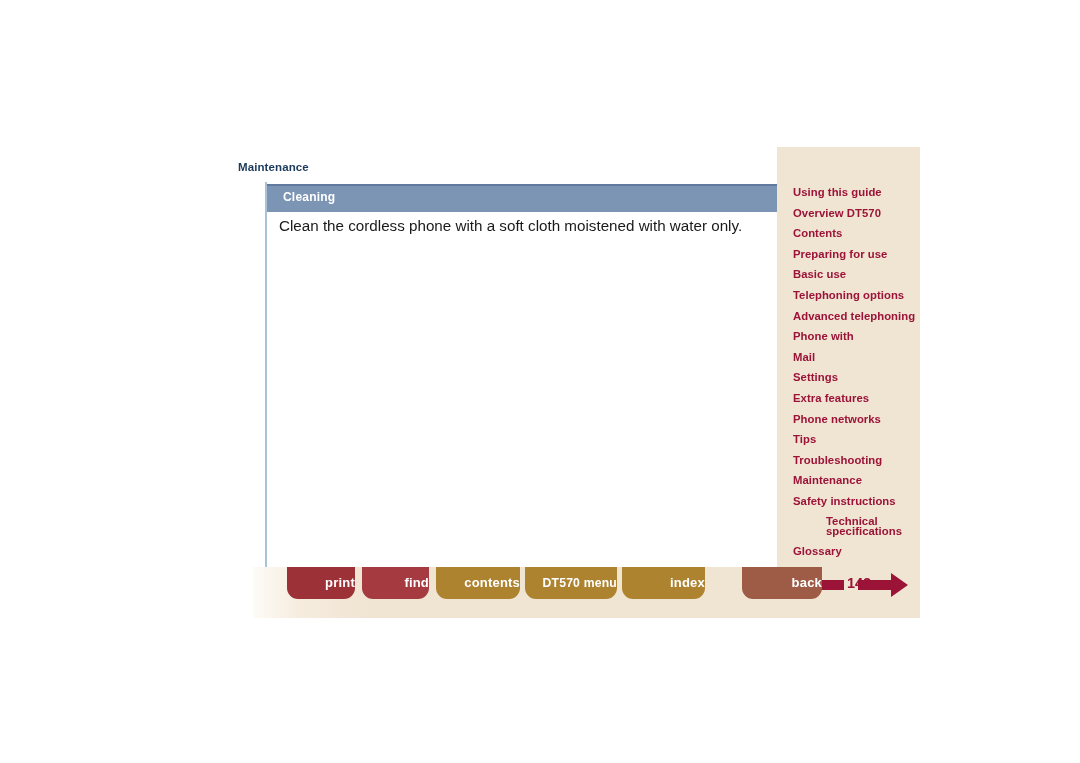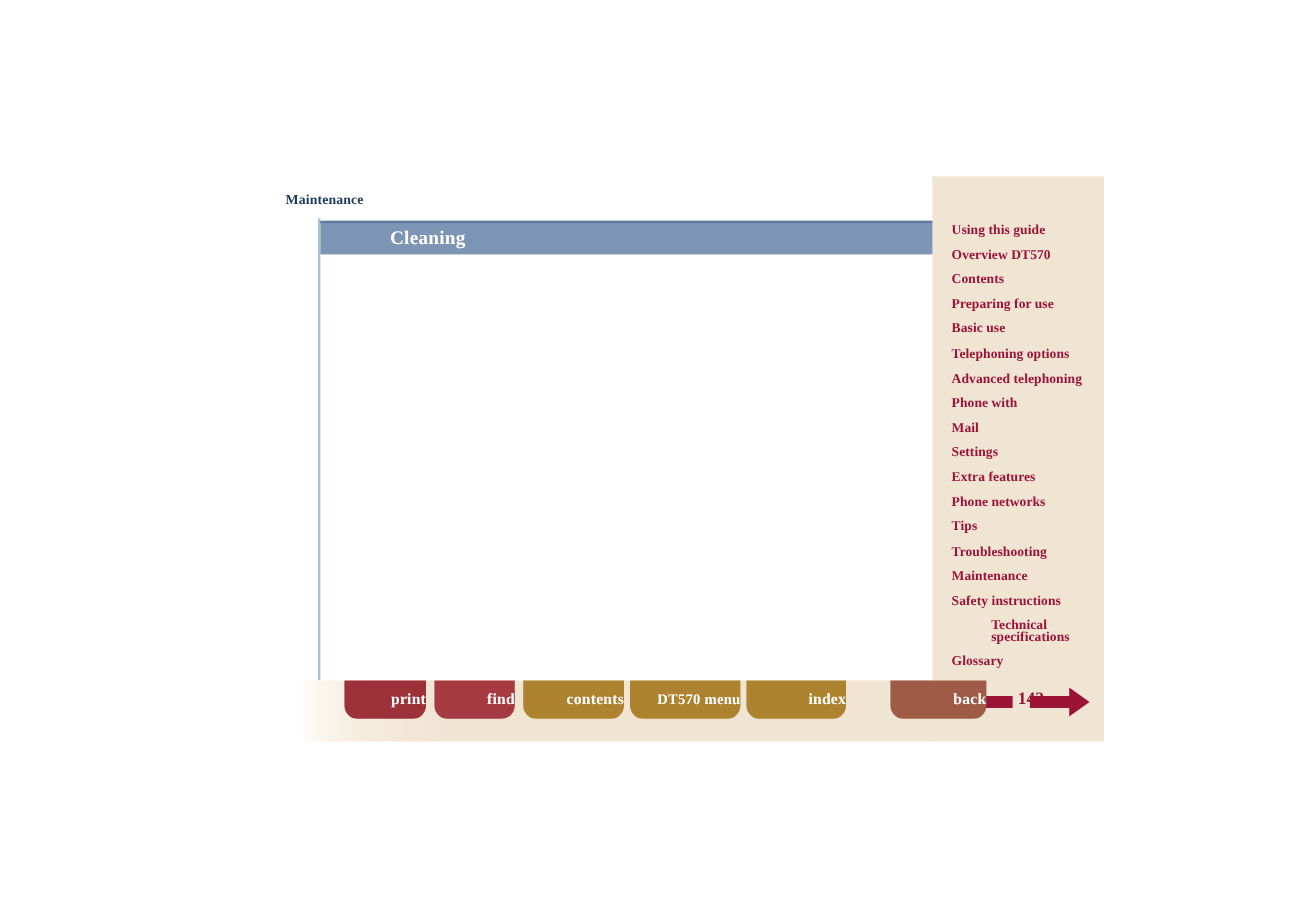--- a/index.html
+++ b/index.html
@@ -15,21 +15,20 @@
     font-family: "Liberation Sans", sans-serif;
     -webkit-font-smoothing: antialiased;
   }
 
   
   #page-root {
     position: absolute;
     left: 0; top: 0;
     width: 1080px;
     height: 762px;
-    font-family: Liberation Serif, serif;
   }
 
   
   .crumb {
     position: absolute;
     left: 238px;
     top: 161px;
     font-size: 11.5px;
     font-weight: bold;
     color: #1b3a5c;
@@ -56,25 +55,24 @@
     width: 511px;
     height: 28px;
     background: #7d95b4;
     border-top: 2px solid #5f7a9e;
     box-sizing: border-box;
   }
   .title-band .title-text {
     position: absolute;
     left: 16px;
     top: 4px;
-    font-size: 16px;
+    font-size: 12px;
     font-weight: bold;
     color: #ffffff;
     letter-spacing: .2px;
-    margin-left: 42px;
   }
 
   
   .body-copy {
     position: absolute;
     left: 279px;
     top: 216px;
     width: 492px;
     font-size: 15.2px;
     color: #1a1a1a;
@@ -184,20 +182,21 @@
 
   <div class="crumb">Maintenance</div>
 
   <div class="sheet"></div>
 
   <div class="title-band">
     <span class="title-text">Cleaning</span>
   </div>
 
   <div class="body-copy">
+    <p>Clean the cordless phone with a soft cloth moistened with water only.</p>
   </div>
 
   <div class="sidebar">
 
     <div class="nav-list">
       <a class="nav-item">Using this guide</a>
       <a class="nav-item">Overview DT570</a>
       <a class="nav-item">Contents</a>
       <a class="nav-item">Preparing for use</a>
       <a class="nav-item">Basic use</a>

